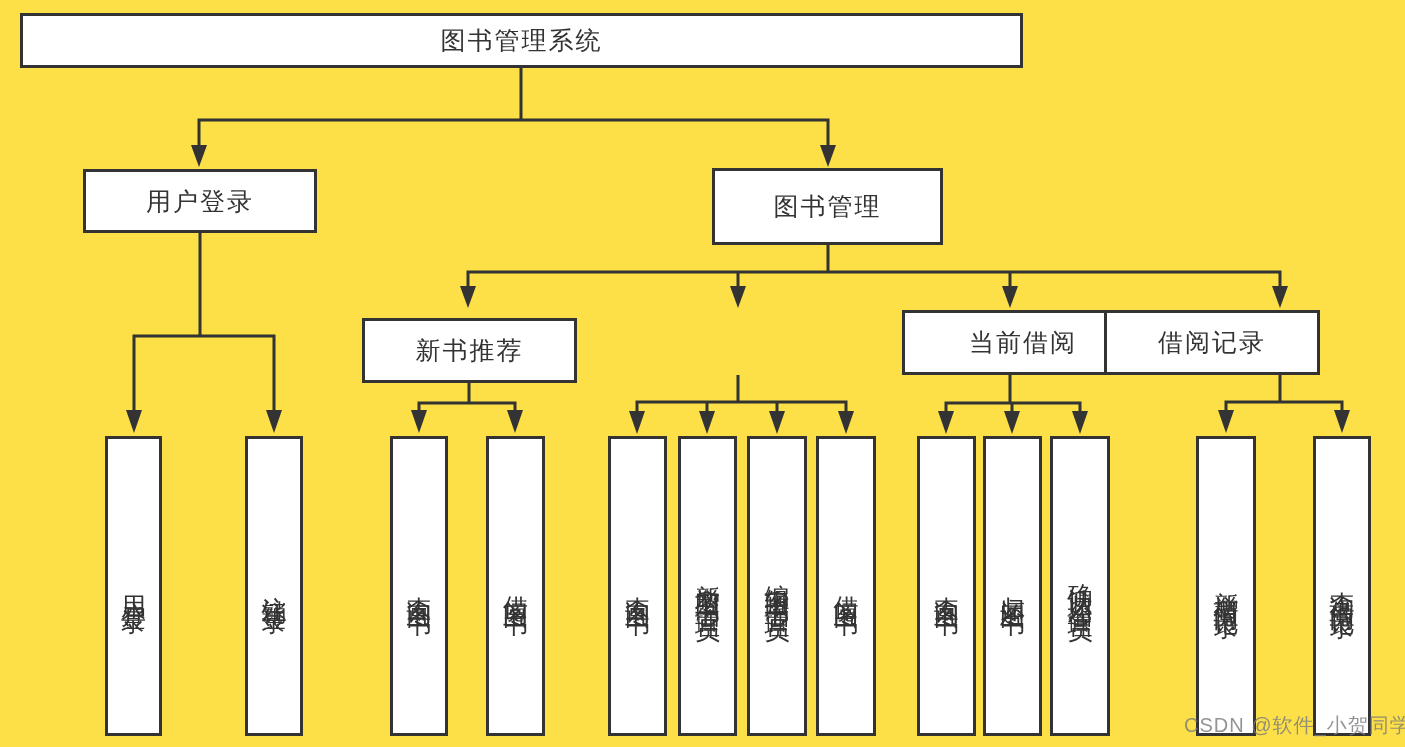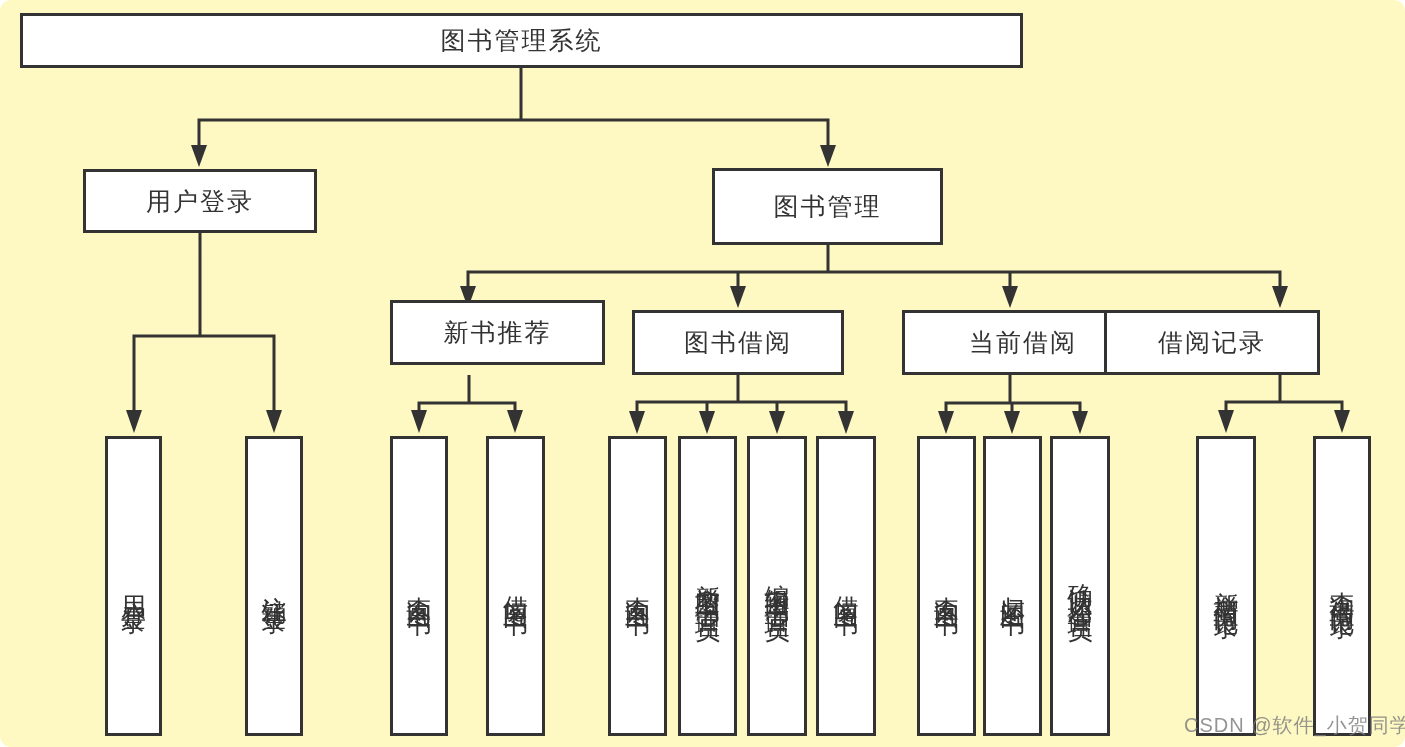--- a/index.html
+++ b/index.html
@@ -1,23 +1,22 @@
 <!DOCTYPE html>
 <html><head>
 <meta charset="utf-8">
 <style>
   html, body { margin: 0; padding: 0; background: #ffffff; }
   .canvas {
     position: relative;
     width: 1405px;
     height: 747px;
-    background: #fef9c3;
+    background: #fde047;
     font-family: "Liberation Sans", sans-serif;
     overflow: hidden;
-    border-radius: 11px;
   }
   svg.connectors {
     position: absolute;
     left: 0; top: 0;
     width: 1405px; height: 747px;
     z-index: 1;
   }
   .hbox {
     position: absolute;
     box-sizing: border-box;
@@ -99,22 +98,21 @@
       <polygon points="1218,410 1234,410 1226,433"></polygon>
       <polygon points="1334,410 1350,410 1342,433"></polygon>
     </g>
   </svg>
 
   <div class="hbox" style="left:20px; top:13px; width:1003px; height:55px;">图书管理系统</div>
 
   <div class="hbox" style="left:83px; top:169px; width:234px; height:64px;">用户登录</div>
   <div class="hbox" style="left:712px; top:168px; width:231px; height:77px;">图书管理</div>
 
-  <div class="hbox" style="left:362px; top:300px; width:215px; height:65px;margin-left:28px;">新书推荐</div>
-  <div class="hbox" style="left:632px; top:310px; width:212px; height:65px;">图书借阅</div>
+  <div class="hbox" style="left:362px; top:318px; width:215px; height:65px;">新书推荐</div>
   <div class="hbox" style="left:902px; top:310px; width:242px; height:65px;">当前借阅</div>
   <div class="hbox" style="left:1104px; top:310px; width:216px; height:65px;">借阅记录</div>
 
   <div class="vbox" style="left:105px; width:57px;">
     <span class="vtext">用户登录</span>
   </div>
   <div class="vbox" style="left:245px; width:58px;">
     <span class="vtext">注销登录</span>
   </div>
 

